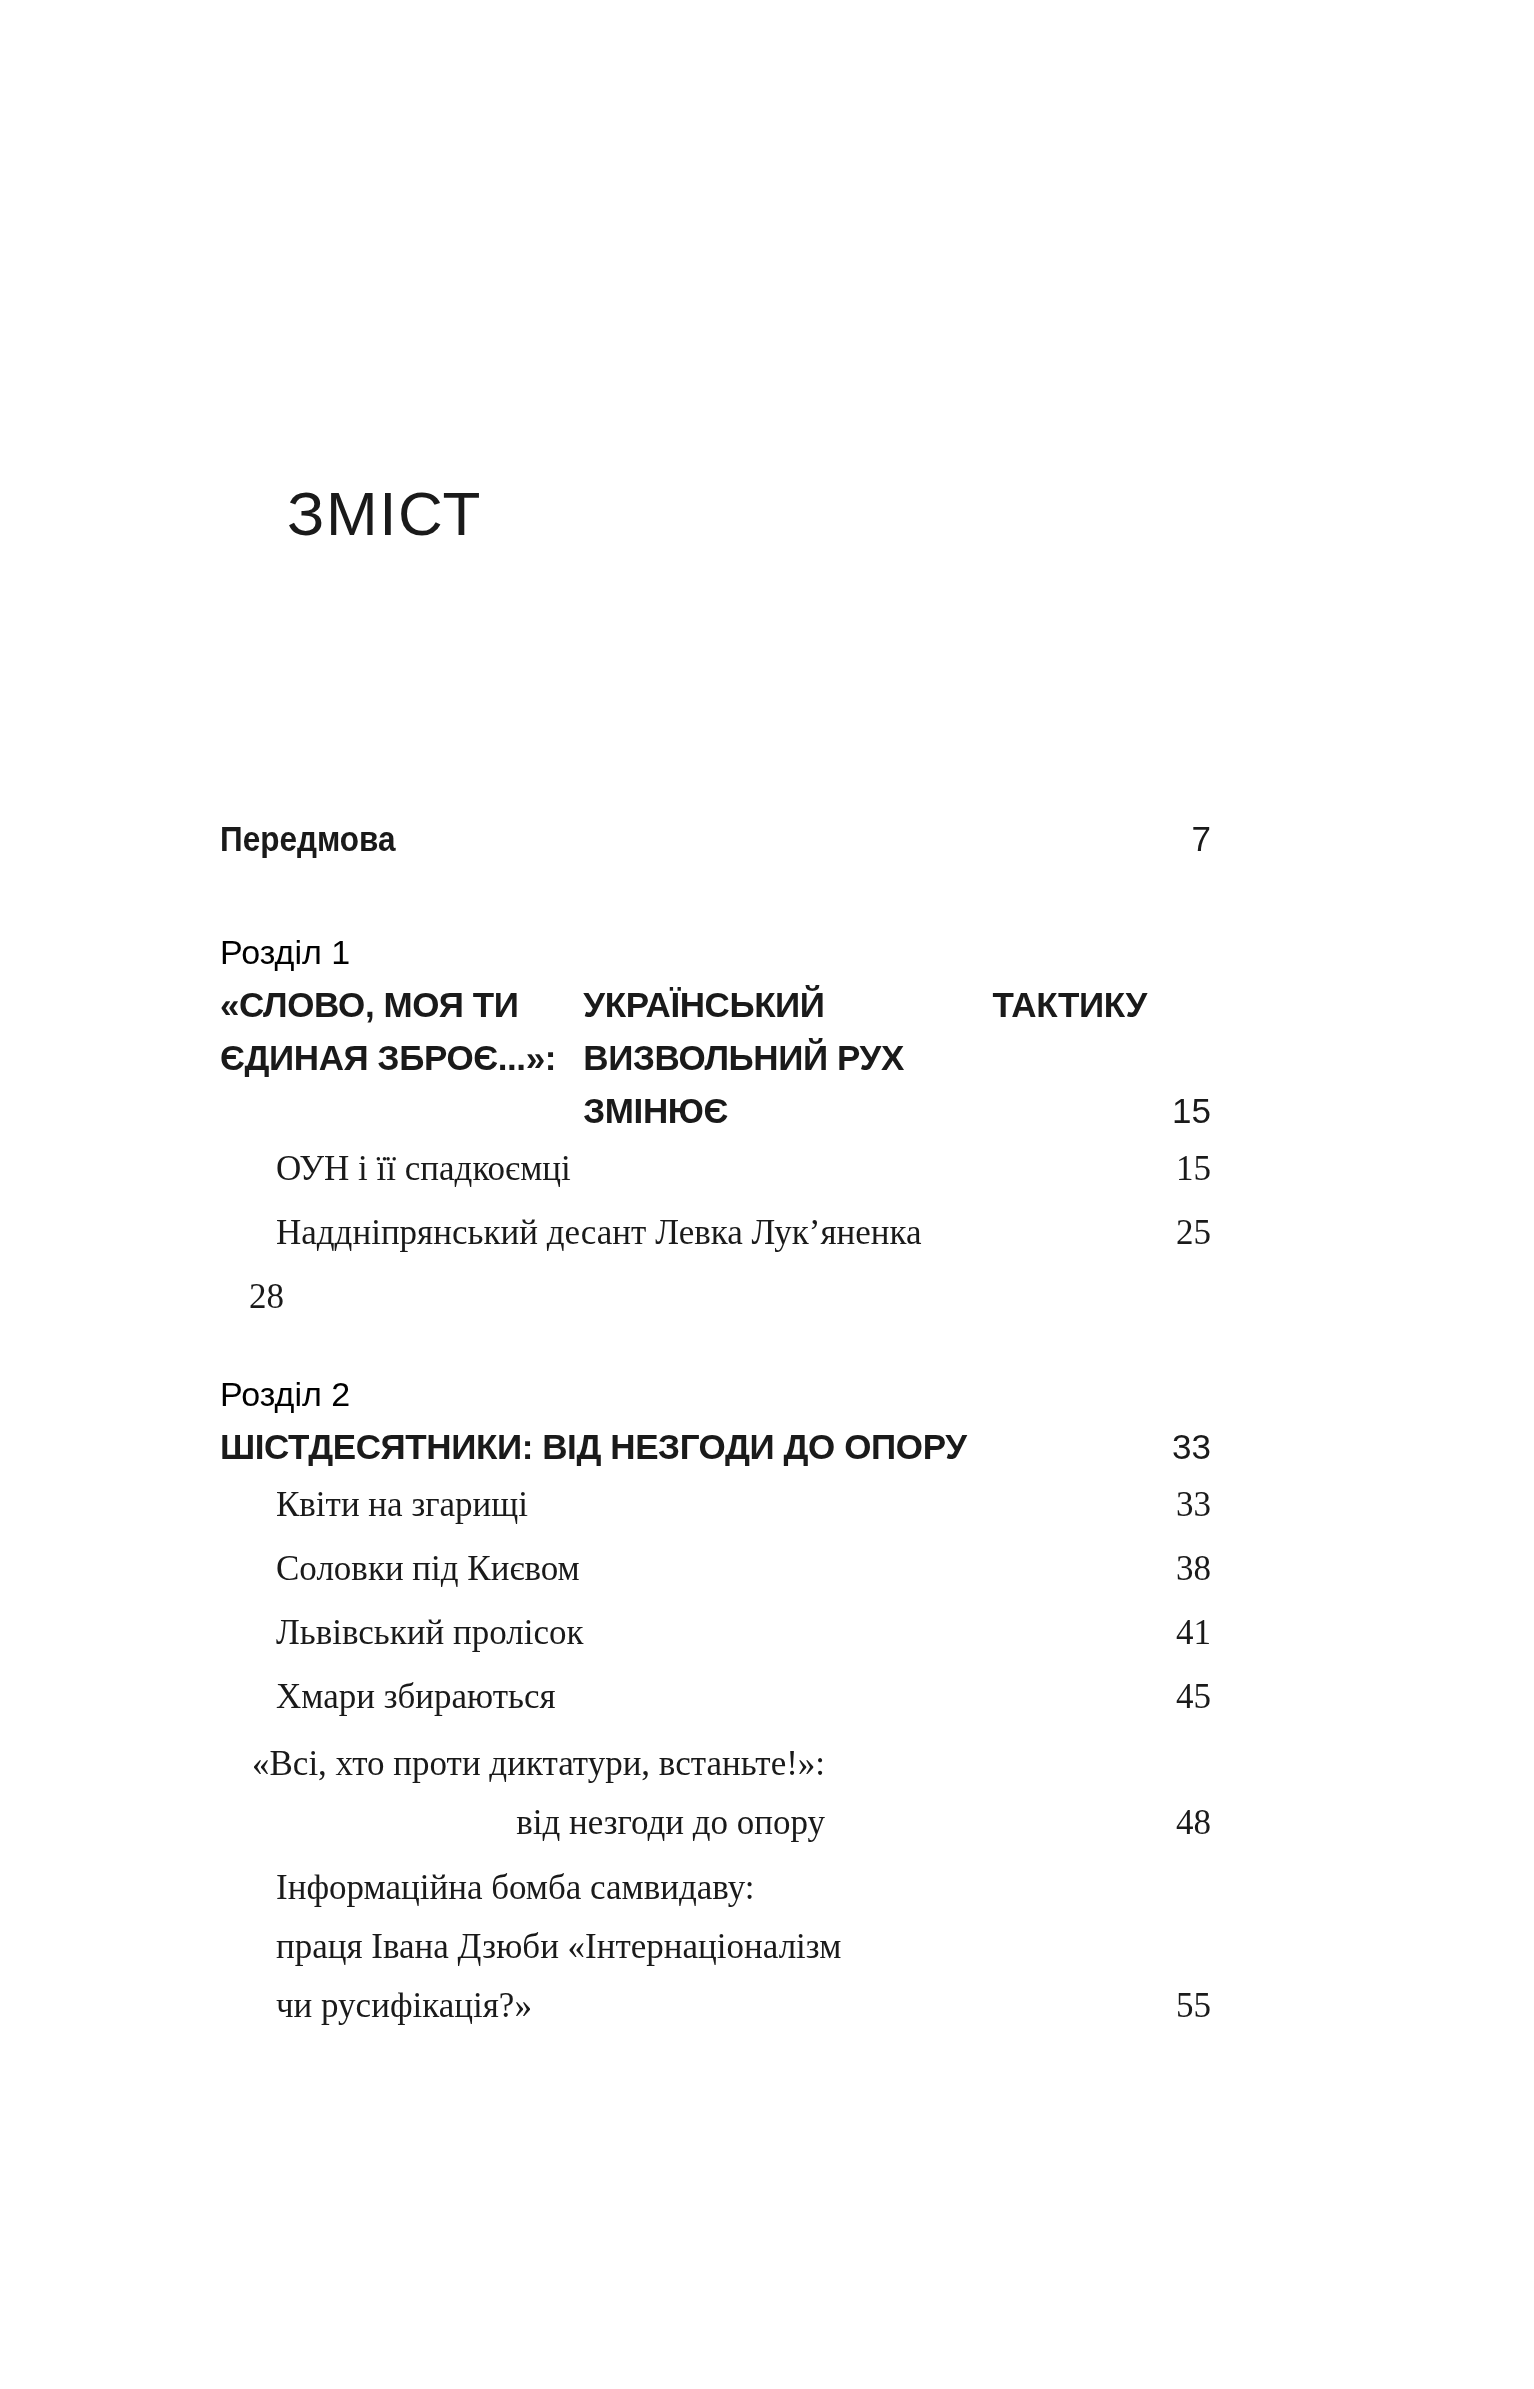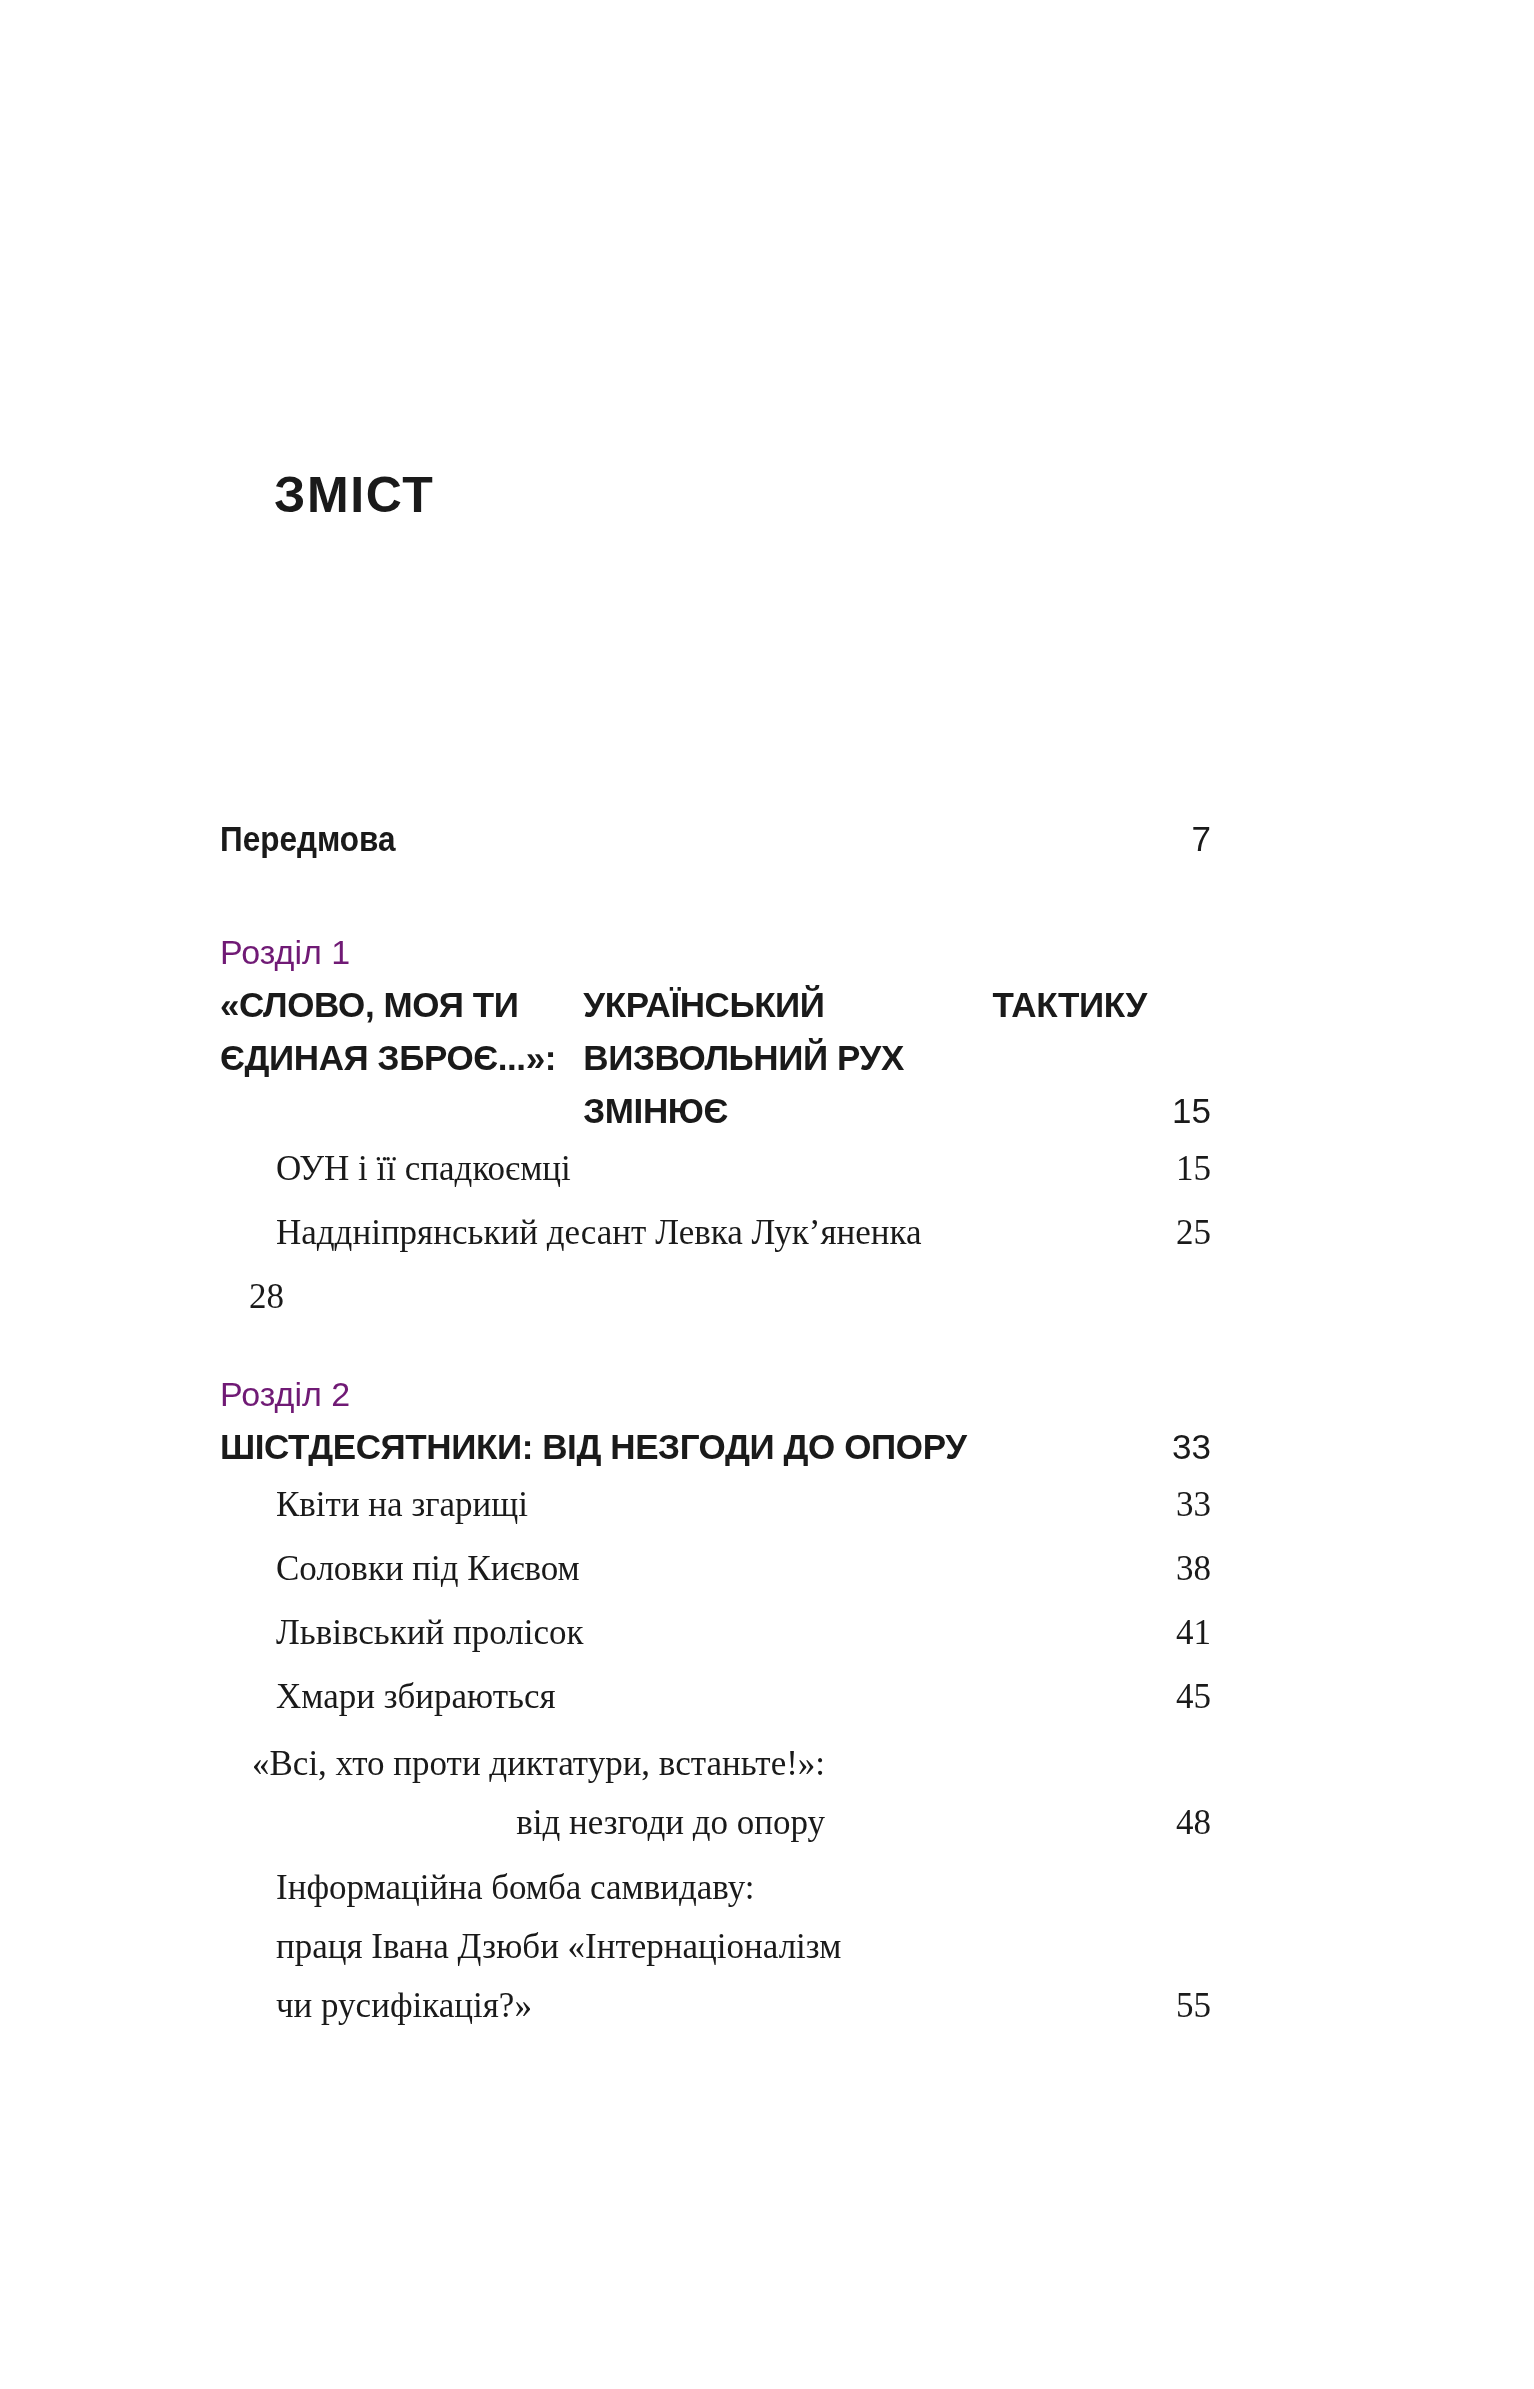--- a/index.html
+++ b/index.html
@@ -1,27 +1,27 @@
 <!DOCTYPE html>
 <html style="font-size:12.8px"><head>
   <meta charset="utf-8">
   <style>
     html, body { margin: 0; padding: 0; background: #ffffff; }
     body { width: 1535px; height: 2389px; position: relative; overflow: hidden; color: #1a1a1a; }
     .page-title {
       position: absolute; left: 274px; top: 470px;
-      font-family: "Liberation Sans", sans-serif; font-weight: bold;
-      font-size: 50px; letter-spacing: 1.6px; margin: 0; line-height: 1;
+      font-family: "Liberation Sans", sans-serif; font-weight: normal;
+      font-size: 62px; letter-spacing: 1.6px; margin: 13px; line-height: 1;
     }
     .toc { position: absolute; left: 220px; top: 807px; width: 991px; }
     .row { position: relative; display: flex; justify-content: space-between; align-items: flex-end; }
     .sans { font-family: "Liberation Sans", sans-serif; }
     .serif { font-family: "Liberation Serif", serif; }
     .bold-entry { font-weight: bold; font-size: 35px; line-height: 64px; transform: scaleX(0.9); transform-origin: left; }
-    .chapter-label { font-size: 34px; line-height: 51px; color: #701a75; font-weight: normal; }
+    .chapter-label { font-size: 34px; line-height: 51px; color: #000000; font-weight: normal; }
     .chapter-title { font-weight: bold; font-size: 35px; line-height: 53px; letter-spacing: -0.4px; }
     .sub { font-size: 35px; line-height: 64px; padding-left: 56px; }
     .num { font-family: "Liberation Serif", serif; font-size: 35px; text-align: right; min-width: 64px; }
     .num.sans { font-family: "Liberation Sans", sans-serif; }
     .gap-lg { height: 56px; }
     .gap-md { height: 40px; }
     .title-block { display: flex; justify-content: space-between; align-items: flex-end; }
     .title-lines { display: flex; }
     .multi { display: flex; flex-direction: column; }
     .multi span { display: block; line-height: 59px; }

